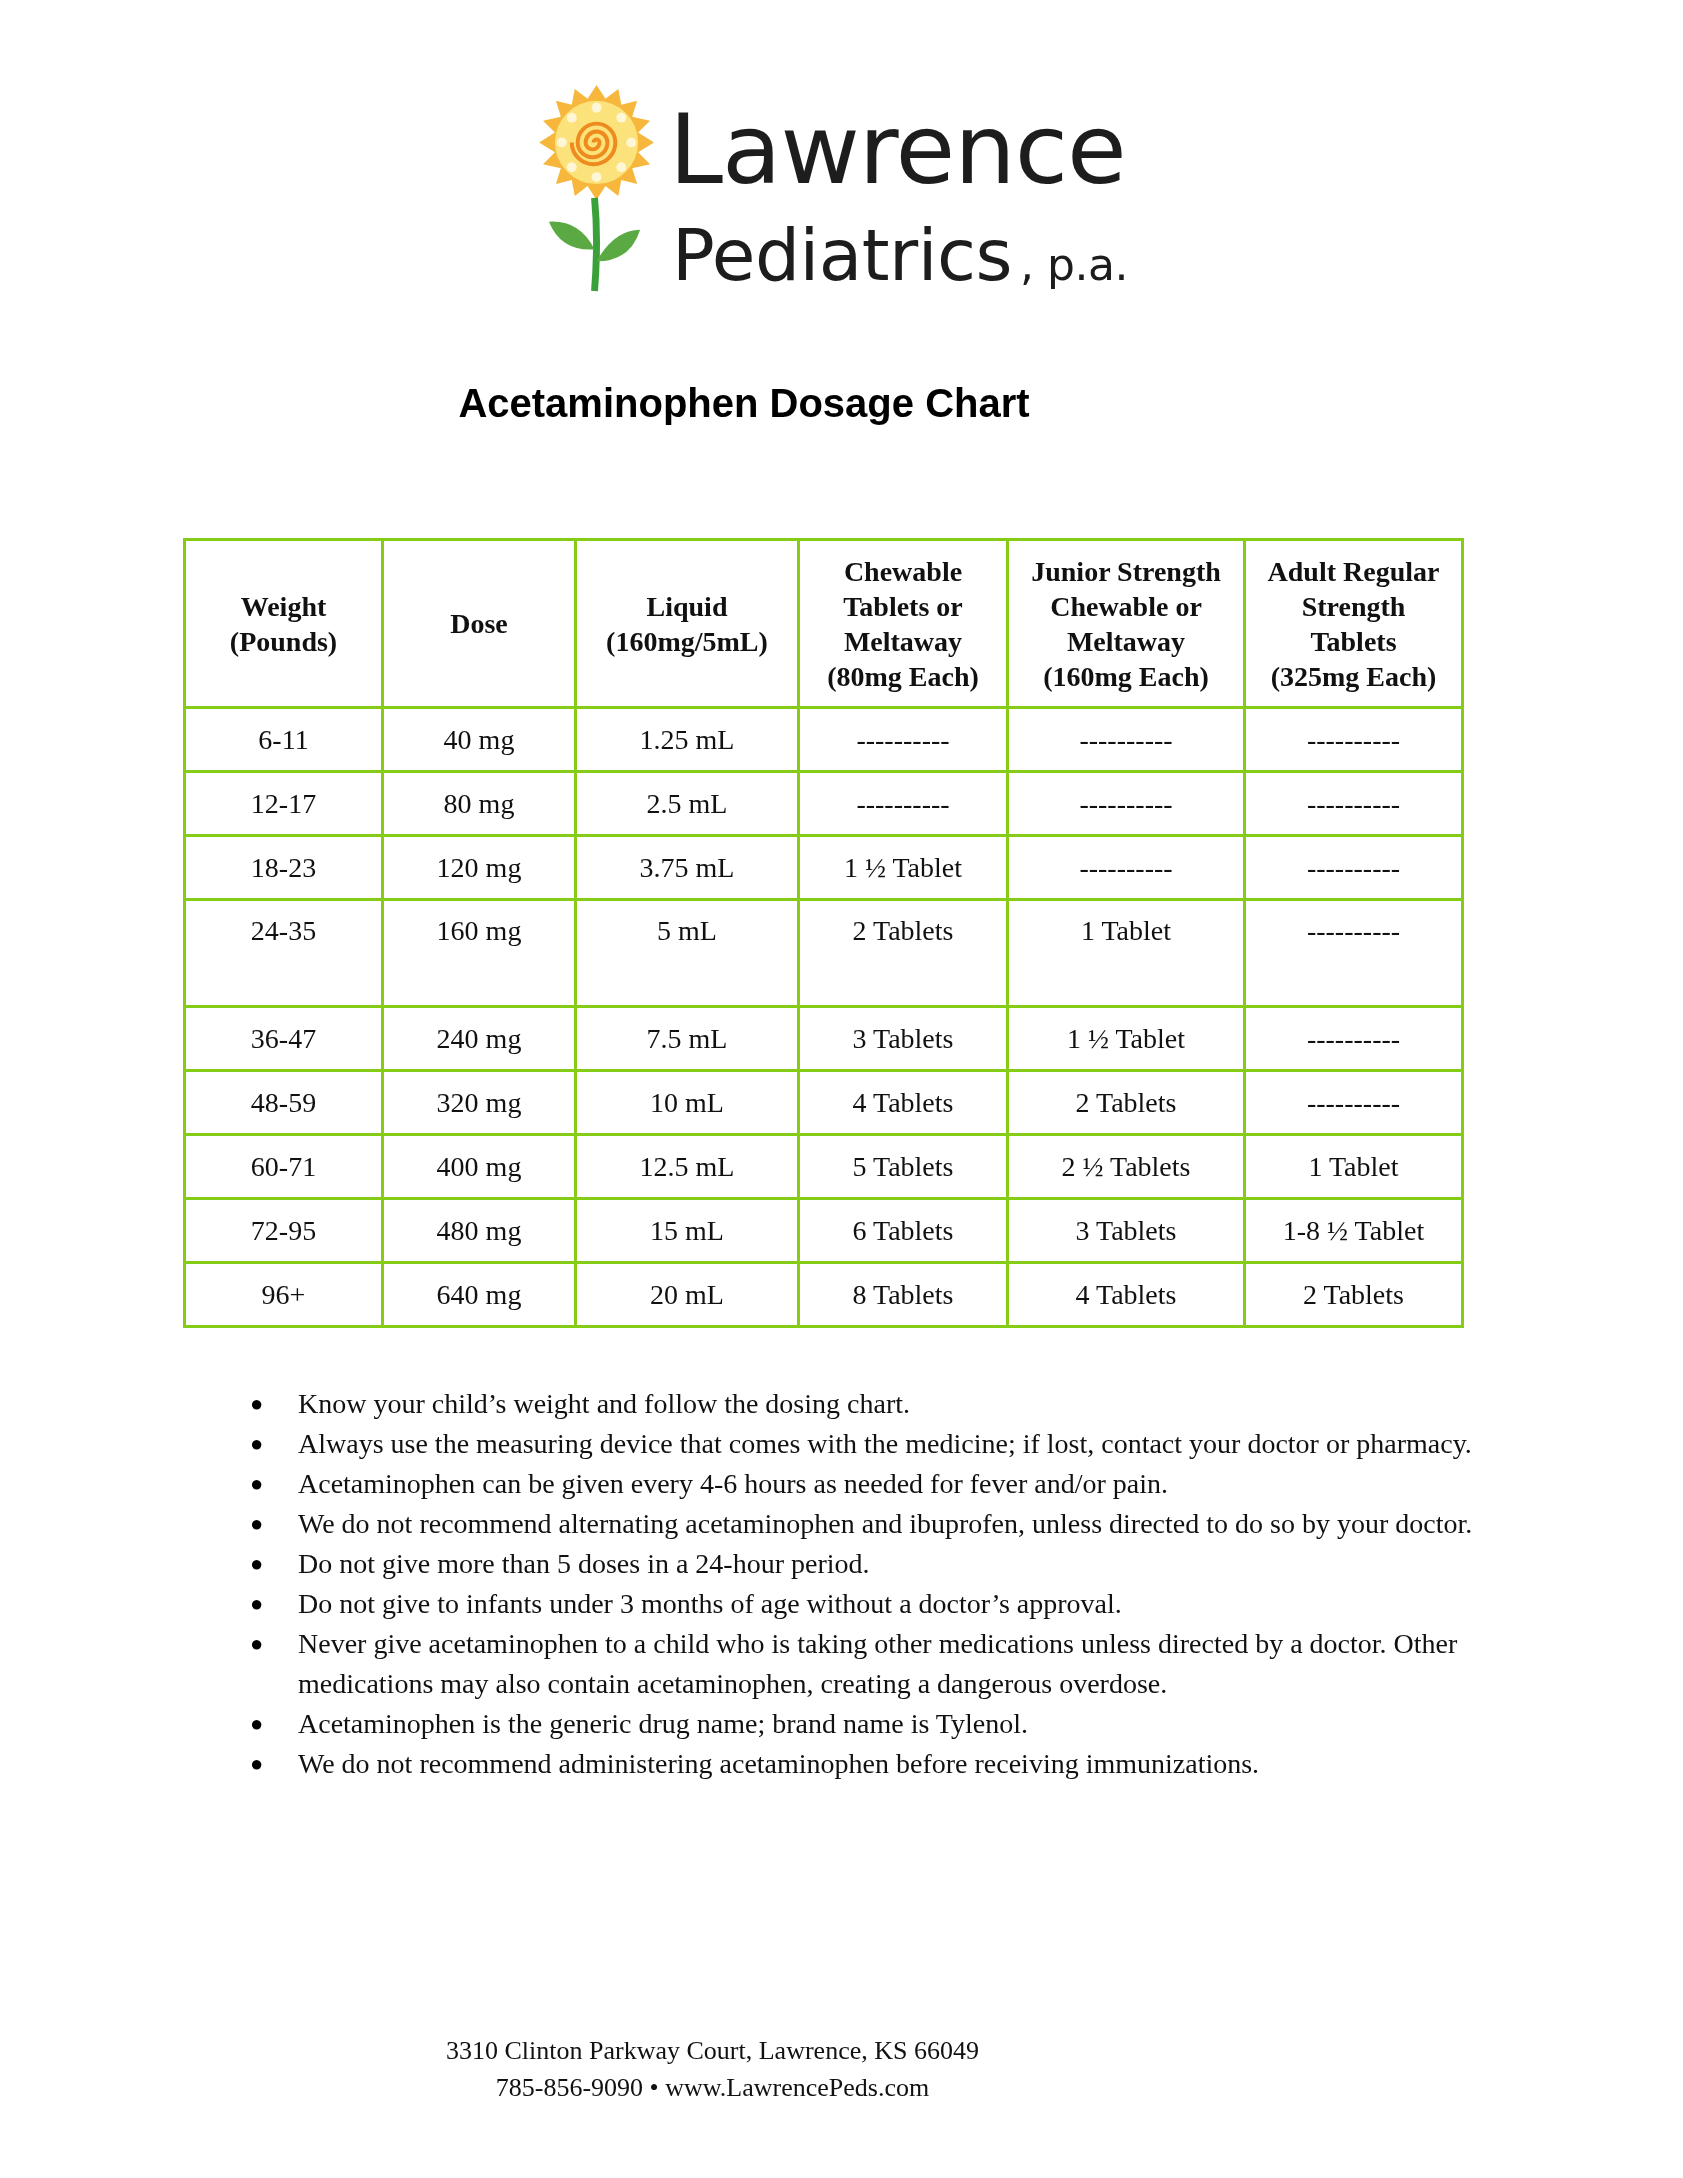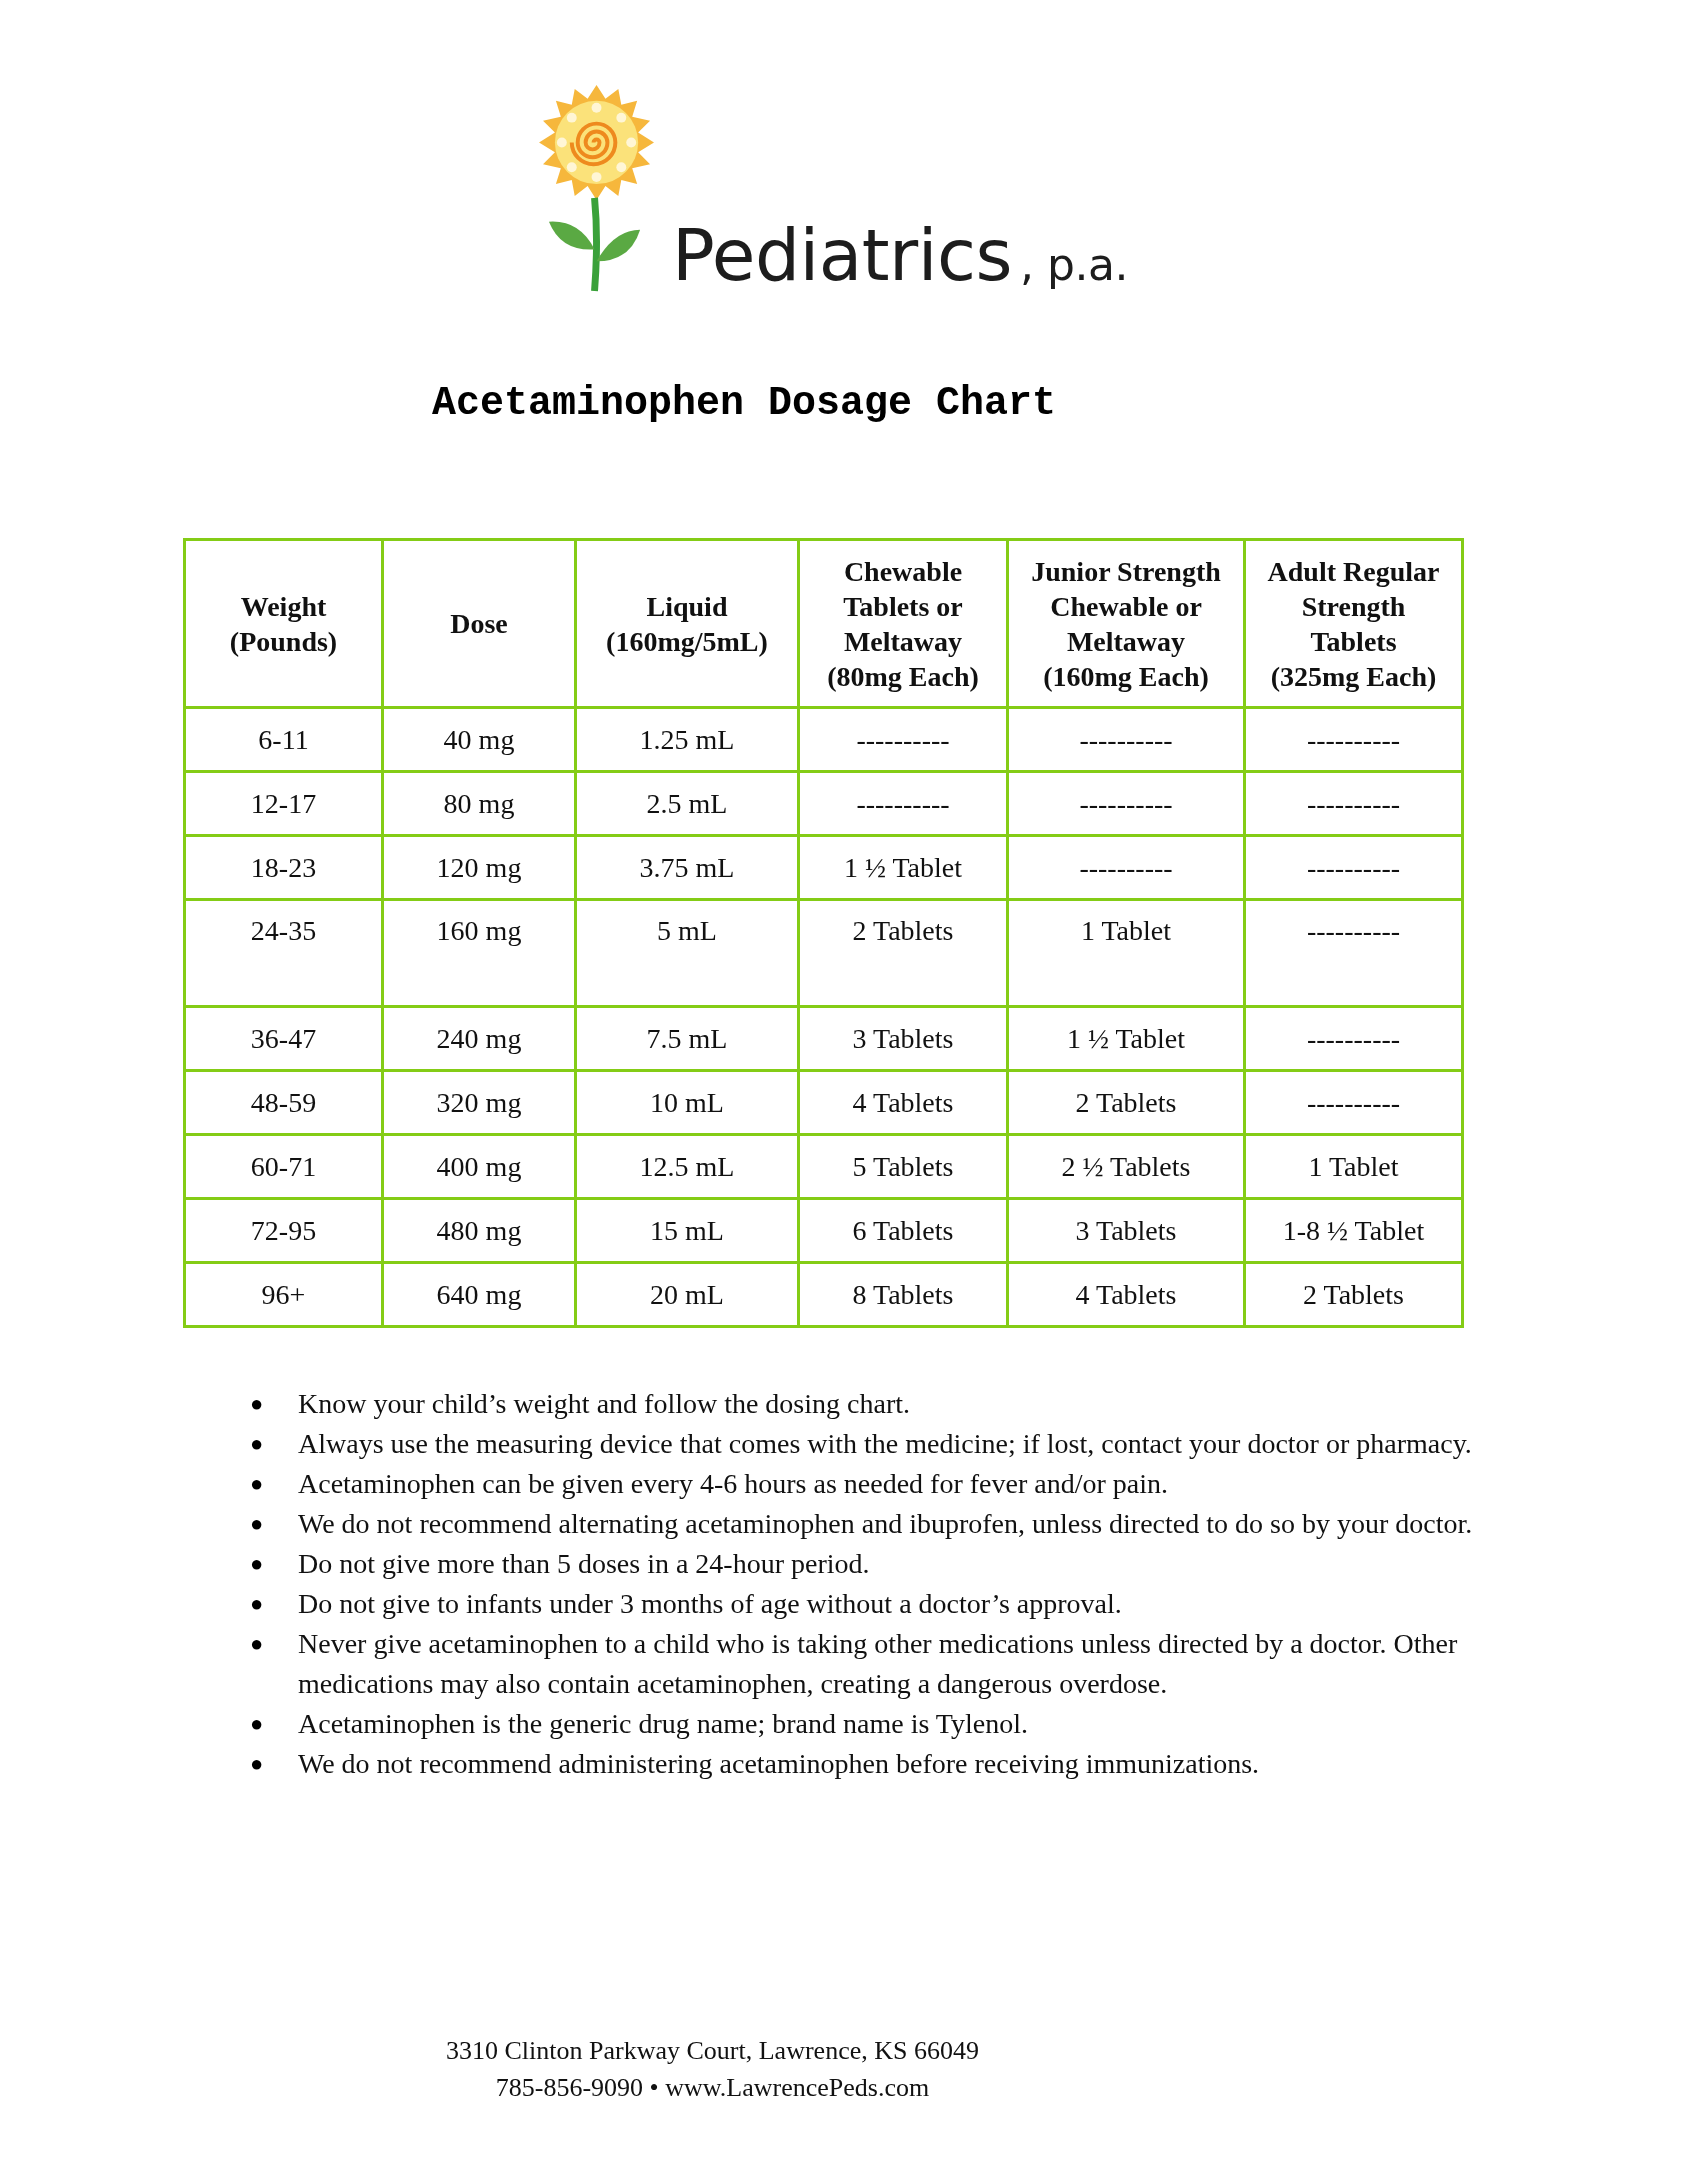--- a/index.html
+++ b/index.html
@@ -17,21 +17,21 @@
     }
     .logo .name2 {
       position: absolute; left: 137px; top: 139px;
       font-family: "DejaVu Sans", sans-serif; font-size: 71px; line-height: 1;
       color: #1d1d1d; letter-spacing: -0.5px;
     }
     .logo .pa { font-size: 44px; margin-left: 8px; }
 
     .title {
       position: absolute; left: 0; width: 1488px; top: 381px; text-align: center;
-      font-family: Liberation Mono, monospace; font-weight: bold; font-size: 40px; color: #000;
+      font-family: Liberation Sans, sans-serif; font-weight: bold; font-size: 40px; color: #000;
     }
 
     
     table.dose {
       position: absolute; left: 183px; top: 538px;
       border-collapse: collapse; table-layout: fixed;
       font-family: "Liberation Serif", serif;
     }
     table.dose th, table.dose td {
       border: 3px solid #84cc16; text-align: center; padding: 0;
@@ -78,20 +78,21 @@
       <circle cx="0" cy="35" r="5" fill="#fff6d6"></circle>
         <circle cx="-25" cy="25" r="5" fill="#fff6d6"></circle>
       <circle cx="-35" cy="0" r="5" fill="#fff6d6"></circle>
         <circle cx="-25" cy="-25" r="5" fill="#fff6d6"></circle>
       <path d="M0,0 m-3,0 a3,3 0 1,1 6,0 a7,7 0 1,1 -14,0 a11,11 0 1,1 22,0 a15,15 0 1,1 -30,0 a19,19 0 1,1 38,0 a22,22 0 1,1 -44,0" fill="none" stroke="#ee8a1e" stroke-width="4"></path>
     </g>
     <path d="M60,118 Q64,160 60,212" stroke="#3aa13a" stroke-width="7" fill="none"></path>
     <path d="M60,170 Q45,140 14,142 Q26,172 60,170 Z" fill="#5aa943"></path>
     <path d="M62,182 Q80,150 106,150 Q96,182 62,182 Z" fill="#5aa943"></path>
   </svg>
+  <div class="name1">Lawrence</div>
   <div class="name2"><span>Pediatrics</span><span class="pa">, p.a.</span></div>
 </div>
 
 <div class="title">Acetaminophen Dosage Chart</div>
 
 <table class="dose">
   <colgroup>
       <col class="c1">
       <col class="c2">
       <col class="c3">

